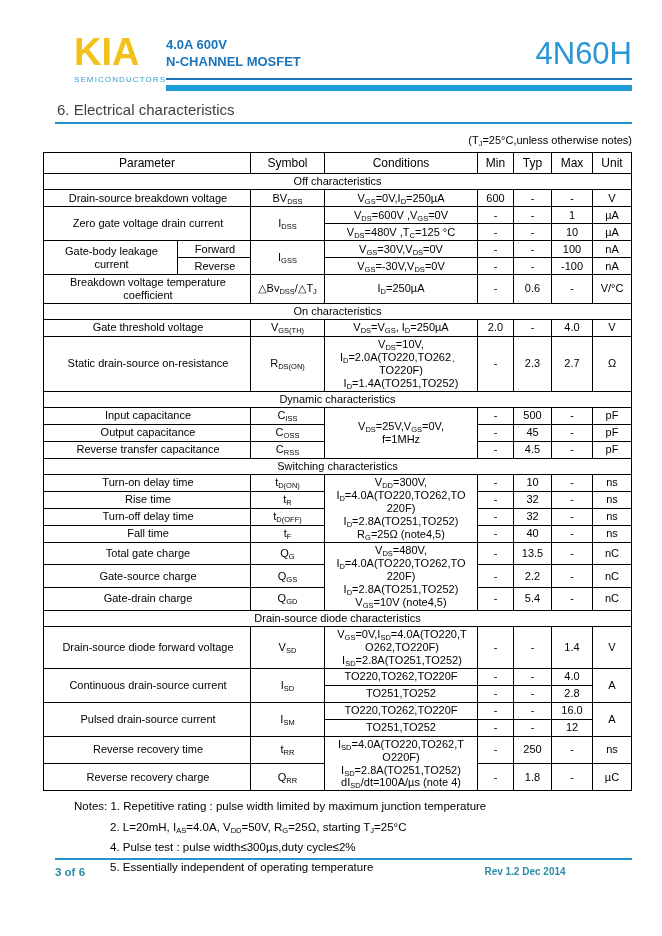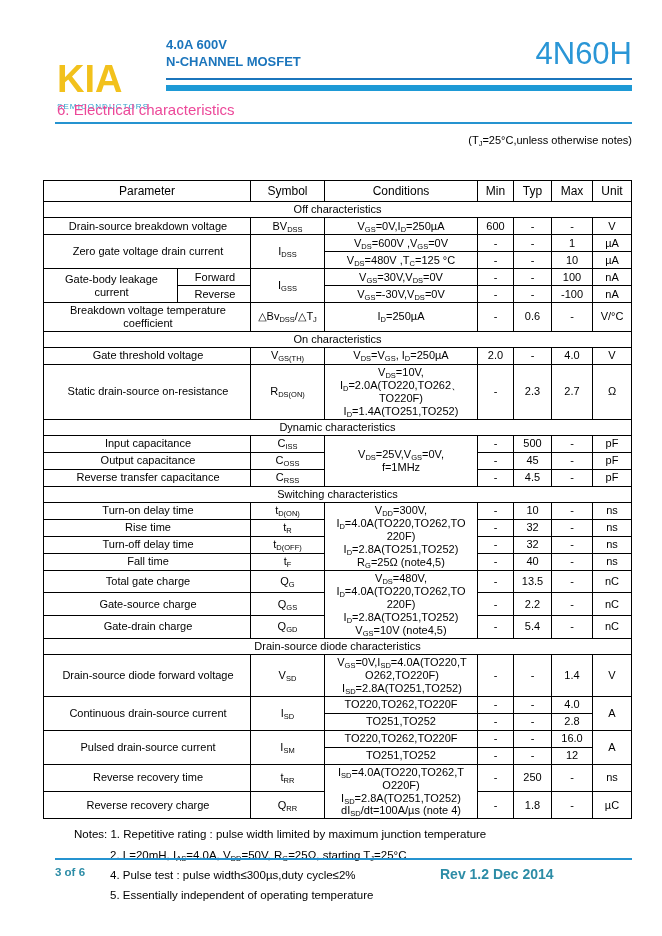--- a/index.html
+++ b/index.html
@@ -1,49 +1,49 @@
 <!DOCTYPE html>
 <html><head>
 <meta charset="utf-8">
 <style>
   html,body{margin:0;padding:0;background:#ffffff;}
   body{font-family:"Liberation Sans",sans-serif;color:#000;}
   .page{position:relative;width:662px;height:936px;background:#fff;overflow:hidden;}
 
   
   .header-area{position:relative;height:152px;}
-  .logo{position:absolute;left:57px;top:33px;margin-top:27px;}
+  .logo{position:absolute;left:74px;top:33px;}
   .logo-kia{font-size:38px;font-weight:bold;color:#F2C11C;line-height:1;letter-spacing:0px;}
   .logo-sub{font-size:8px;color:#2FA0CB;letter-spacing:1.1px;margin-top:4px;}
   .subtitle{position:absolute;left:166px;top:37px;font-size:13px;font-weight:bold;color:#1B75BC;line-height:1.3;}
   .part-number{position:absolute;right:30px;top:38px;font-size:31px;color:#2A96D6;line-height:1;margin-left:32px;}
   .rule-thin{position:absolute;left:166px;top:78px;width:466px;height:2px;background:#1B75BC;}
   .rule-thick{position:absolute;left:166px;top:85px;width:466px;height:6px;background:#1E9AD6;}
-  .section-title{position:absolute;left:57px;top:101px;font-size:15px;color:#ec4899;}
+  .section-title{position:absolute;left:57px;top:101px;font-size:15px;color:#404040;}
   .title-underline{position:absolute;left:55px;top:122px;width:577px;height:2px;background:#2593D0;}
   .table-note{position:absolute;right:30px;top:134px;font-size:11px;color:#000;}
 
   
-  .char-table{margin-left:43px;border-collapse:collapse;table-layout:fixed;width:588px;font-size:11px;margin-top:28px;}
+  .char-table{margin-left:43px;border-collapse:collapse;table-layout:fixed;width:588px;font-size:11px;}
   .char-table th,.char-table td{border:1px solid #000;padding:1px 3px;text-align:center;vertical-align:middle;line-height:1.18;word-wrap:break-word;}
   .char-table th{font-weight:normal;font-size:12px;height:18px;}
   .char-table td{height:14px;}
   .cell-left{text-align:center;padding-left:5px !important;}
   .section-row td{text-align:center;padding:1px 5px;height:13px;}
   sub{font-size:7.5px;vertical-align:-2px;line-height:0;}
 
   
   .notes{margin:9px 0 4px 74px;font-size:11.5px;}
   .note-line{margin-bottom:7.5px;line-height:1.1;}
   .note-line.indent{margin-left:36px;}
 
   
   .footer-line{position:absolute;left:55px;top:858px;width:577px;height:2px;background:#2593D0;}
   .footer-page{position:absolute;left:55px;top:866px;width:577px;text-align:left;font-size:11.5px;font-weight:bold;color:#2C8CA6;}
-  .footer-rev{position:absolute;left:440px;top:866px;width:170px;text-align:left;font-size:14px;font-weight:bold;color:#2C8CA6;}
+  .footer-rev{position:absolute;left:440px;top:866px;width:170px;text-align:center;font-size:10px;font-weight:bold;color:#2C8CA6;}
 </style>
 </head>
 <body>
 
 <div class="page">
 
   <div class="header-area">
     <div class="logo">
       <div class="logo-kia">KIA</div>
       <div class="logo-sub">SEMICONDUCTORS</div>

